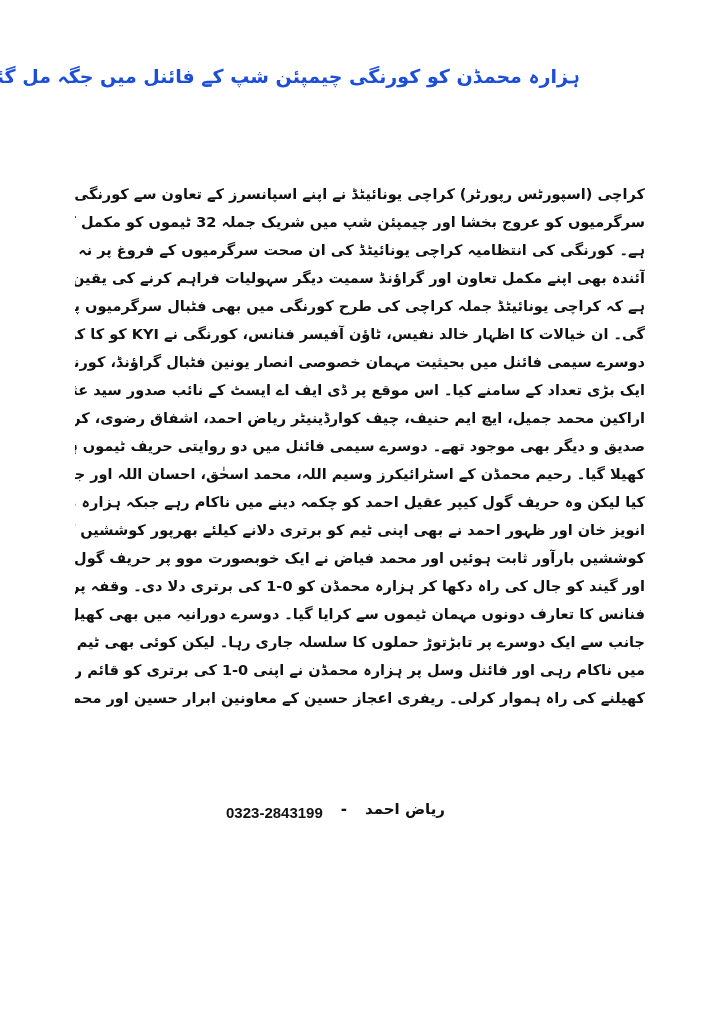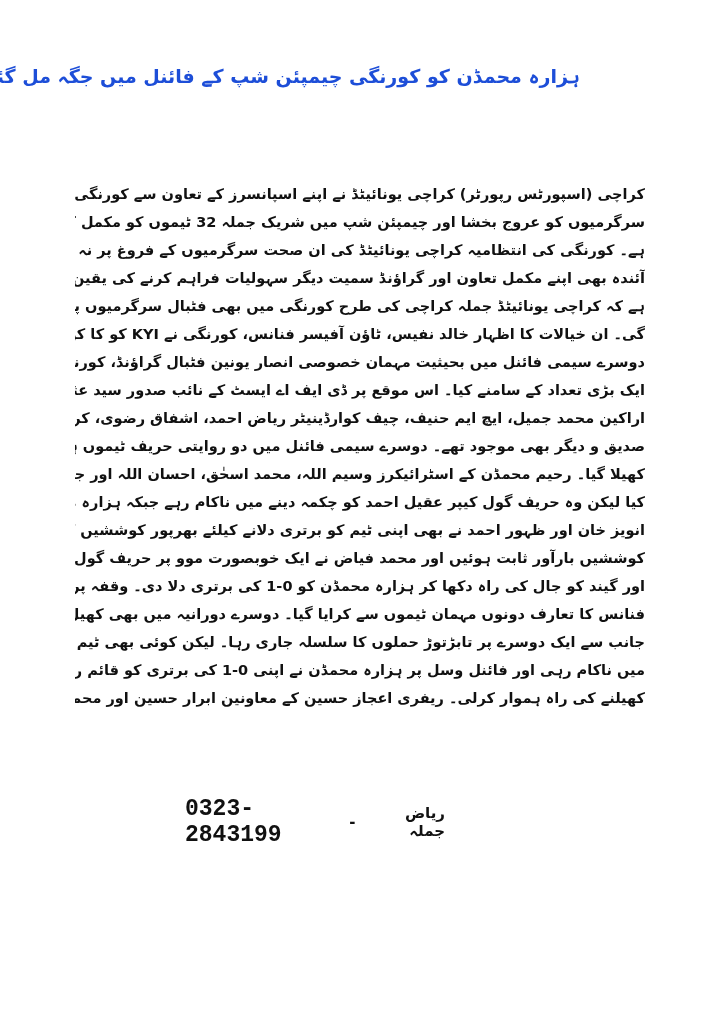--- a/index.html
+++ b/index.html
@@ -3,21 +3,21 @@
 <meta charset="utf-8">
 <style>
   html, body { margin: 0; padding: 0; background: #ffffff; }
   body { width: 723px; height: 1024px; position: relative; overflow: hidden; font-family: "DejaVu Sans", sans-serif; }
   .headlines { position: absolute; top: 62px; left: 150px; width: 430px; text-align: center; direction: rtl; }
   .headline { color: #1d4ed8; font-weight: bold; font-size: 19px; line-height: 28px; white-space: nowrap; }
   .body { position: absolute; top: 180px; left: 75px; width: 570px; direction: rtl; }
   .line { font-size: 14.5px; font-weight: bold; color: #111; line-height: 28px; height: 28px; white-space: nowrap; text-align: justify; text-align-last: justify; overflow: hidden; }
   .line.last { text-align-last: right; }
   .signature { position: absolute; top: 796px; left: 185px; width: 260px; direction: rtl; display: flex; gap: 18px; align-items: center; font-weight: bold; font-size: 15px; color: #111; }
-  .phone { direction: ltr; font-family: Liberation Mono, monospace; font-size: 23px; }
+  .phone { direction: ltr; font-family: Liberation Sans, sans-serif; font-size: 15px; margin-top: 8px; }
 </style>
 </head>
 <body>
 
 <div class="headlines">
   <div class="headline">ہزارہ محمڈن کو کورنگی چیمپئن شپ کے فائنل میں جگہ مل گئی</div>
 </div>
 
 <div class="body">
   <div class="line">کراچی (اسپورٹس رپورٹر)   کراچی یونائیٹڈ نے اپنے اسپانسرز کے تعاون سے کورنگی میں فٹبال</div>
@@ -35,16 +35,16 @@
   <div class="line">انویز خان اور ظہور احمد نے بھی اپنی ٹیم کو برتری دلانے کیلئے بھرپور کوششیں کیں اور 19 ویں منٹ میں ان کی یہ</div>
   <div class="line">کوششیں بارآور ثابت ہوئیں اور محمد فیاض نے ایک خوبصورت موو پر حریف گول کیپر نور الوہاب کو کوئی موقع نہ دیا</div>
   <div class="line">اور گیند کو جال کی راہ دکھا کر ہزارہ محمڈن کو 0-1 کی برتری دلا دی۔ وقفہ پر مہمان خصوصی خالد نفیس، ٹاؤن آفیسر</div>
   <div class="line">فنانس کا تعارف دونوں مہمان ٹیموں سے کرایا گیا۔ دوسرے دورانیہ میں بھی کھیل کی رفتار تیز رہی اور دونوں</div>
   <div class="line">جانب سے ایک دوسرے پر تابڑتوڑ حملوں کا سلسلہ جاری رہا۔ لیکن کوئی بھی ٹیم گیند کا رخ جال کی جانب موڑنے</div>
   <div class="line">میں ناکام رہی اور فائنل وسل پر ہزارہ محمڈن نے اپنی 0-1 کی برتری کو قائم رکھ کر فائنل میں سرحد اسپورٹس سے</div>
   <div class="line last">کھیلنے کی راہ ہموار کرلی۔ ریفری اعجاز حسین کے معاونین ابرار حسین اور محمد کامران جبکہ میچ کمشنر ایچ ایم حنیف تھے۔</div>
 </div>
 
 <div class="signature">
-  <span>ریاض جملہ</span>
+  <span>ریاض احمد</span>
   <span>-</span>
   <span class="phone">0323-2843199</span>
 </div>
 
 </body></html>

